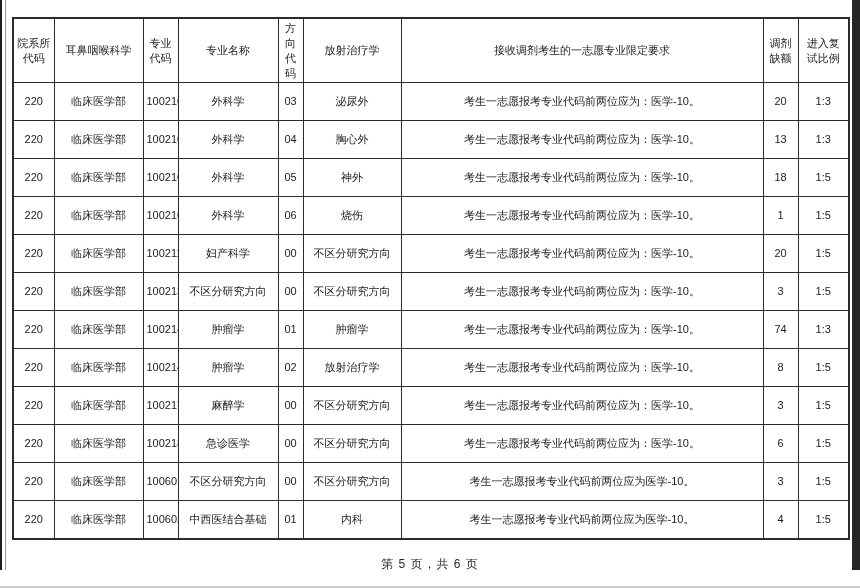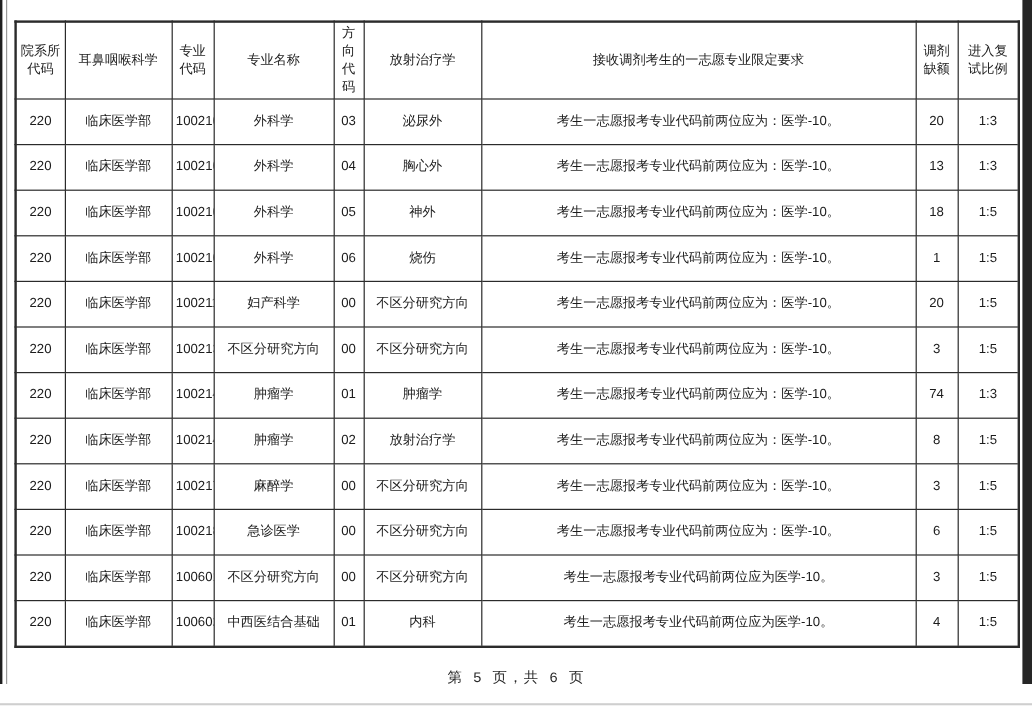--- a/index.html
+++ b/index.html
@@ -55,21 +55,20 @@
     height: 38px;
   }
   
   .page-footer {
     position: absolute; left: 0; top: 556px;
     width: 860px;
     text-align: center;
     font-size: 12px;
     color: #2a2a2a;
     letter-spacing: 1px;
-    font-family: Liberation Mono, monospace;
   }
 </style>
 </head>
 <body>
 
 <div class="edge-left-dark"></div>
 <div class="edge-left-hairline"></div>
 <div class="edge-right-dark"></div>
 <div class="edge-bottom-hairline"></div>
 

